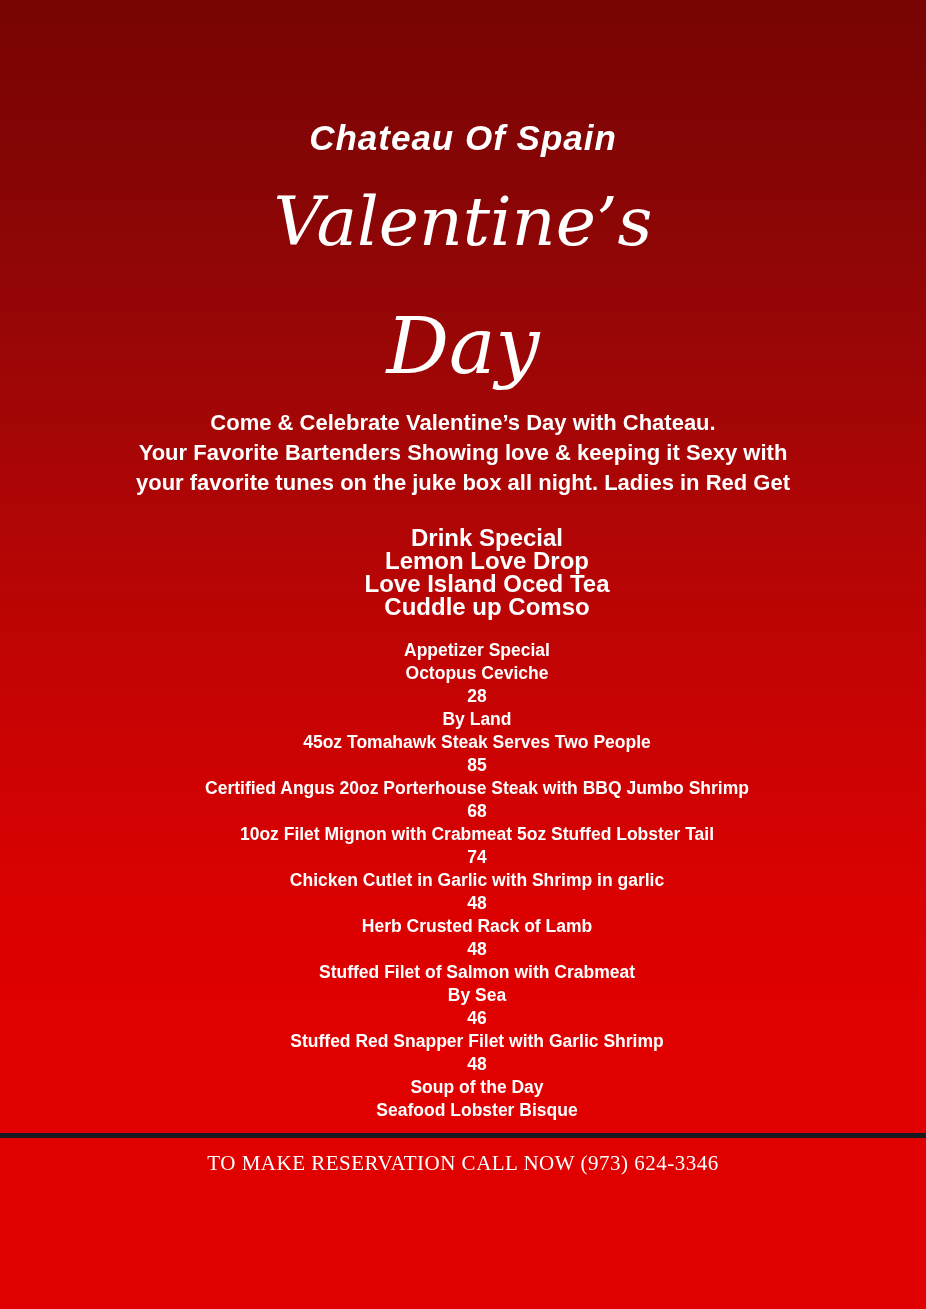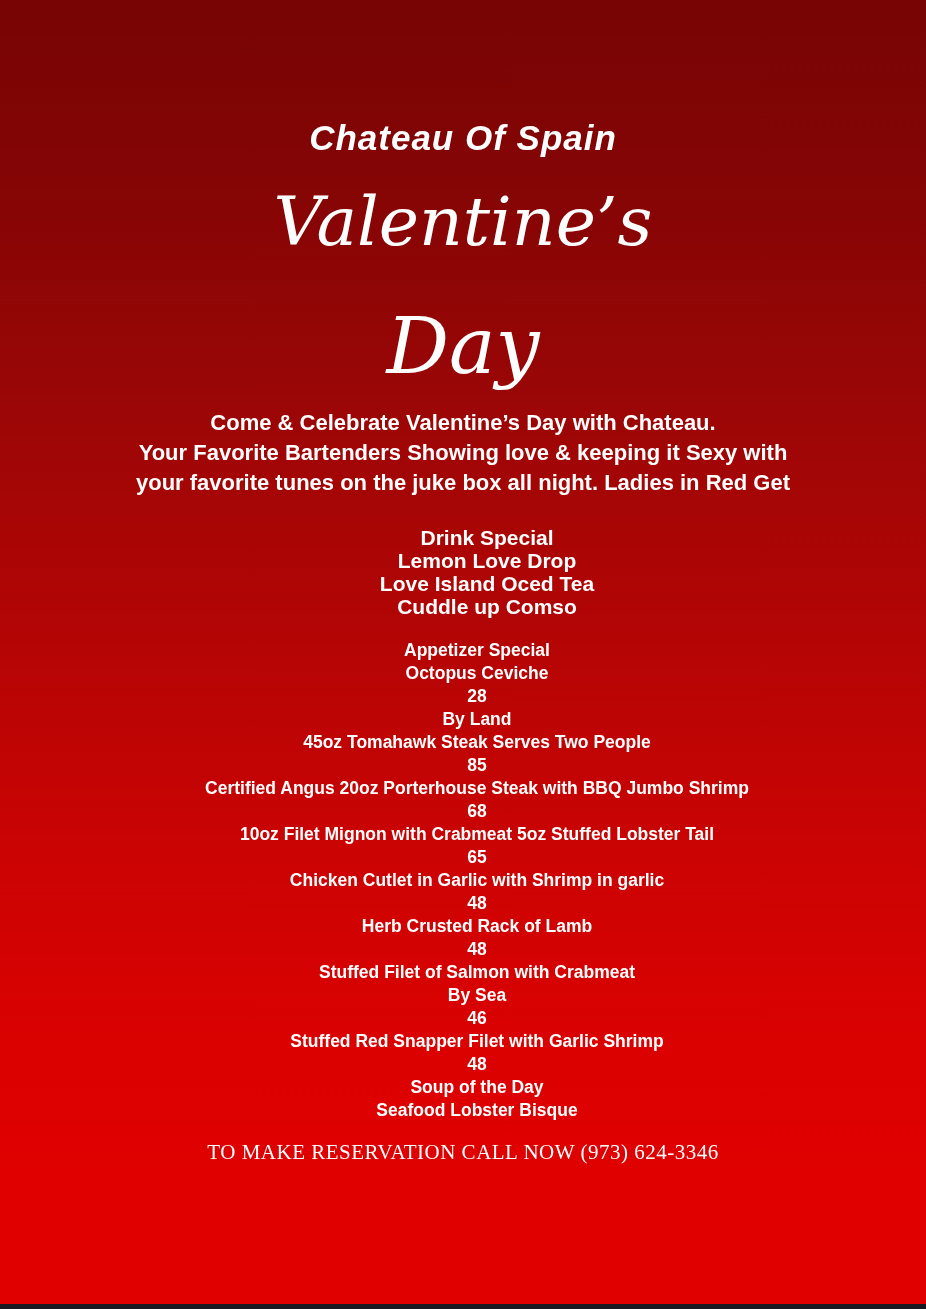--- a/index.html
+++ b/index.html
@@ -3,21 +3,21 @@
 <meta charset="utf-8">
 <style>
   html, body { margin: 0; padding: 0; }
   body {
     width: 926px; height: 1309px; overflow: hidden;
     font-family: "Liberation Sans", sans-serif;
     background: #e00000;
   }
   .poster {
     position: relative;
-    width: 926px; height: 1309px;
+    width: 926px; height: 1138px;
     box-sizing: border-box;
     padding-top: 114px;
     text-align: center;
     color: #ffffff;
     background: linear-gradient(180deg,
       #780404 0%, #860505 15%, #9a0606 30%,
       #b30505 48%, #cb0303 65%, #db0101 80%,
       #e00000 90%, #e00000 100%);
   }
   .restaurant-name {
@@ -43,36 +43,36 @@
     line-height: 108px;
   }
   .intro {
     margin-top: 8px;
     font-size: 22px;
     font-weight: bold;
     line-height: 30px;
   }
   .menu-group-drinks {
     margin-top: 28px;
-    font-size: 21px;
+    font-size: 24px;
     font-weight: bold;
     line-height: 23px;
     padding-left: 48px;
   }
   .menu-group-food {
     margin-top: 21px;
     font-size: 17.5px;
     font-weight: bold;
     line-height: 23px;
     padding-left: 28px;
   }
   .menu-line { min-height: 23px; }
   .intro-line { min-height: 30px; }
   .reservation {
-    margin-top: 16px;
+    margin-top: 27px;
     font-family: "Liberation Serif", serif;
     font-size: 21px;
     font-weight: 400;
     line-height: 28px;
     letter-spacing: 0.5px;
   }
   .bottom-bar {
     position: absolute;
     left: 0; bottom: 0;
     width: 100%; height: 5px;
@@ -106,21 +106,21 @@
   <div class="menu-group-food">
       <div class="menu-line">Appetizer Special</div>
       <div class="menu-line">Octopus Ceviche</div>
       <div class="menu-line">28</div>
       <div class="menu-line">By Land</div>
       <div class="menu-line">45oz Tomahawk Steak Serves Two People</div>
       <div class="menu-line">85</div>
       <div class="menu-line">Certified Angus 20oz Porterhouse Steak with BBQ Jumbo Shrimp</div>
       <div class="menu-line">68</div>
       <div class="menu-line">10oz Filet Mignon with Crabmeat 5oz Stuffed Lobster Tail</div>
-      <div class="menu-line">65</div>
+      <div class="menu-line">74</div>
       <div class="menu-line">Chicken Cutlet in Garlic with Shrimp in garlic</div>
       <div class="menu-line">48</div>
       <div class="menu-line">Herb Crusted Rack of Lamb</div>
       <div class="menu-line">48</div>
       <div class="menu-line">Stuffed Filet of Salmon with Crabmeat</div>
       <div class="menu-line">By Sea</div>
       <div class="menu-line">46</div>
       <div class="menu-line">Stuffed Red Snapper Filet with Garlic Shrimp</div>
       <div class="menu-line">48</div>
       <div class="menu-line">Soup of the Day</div>

